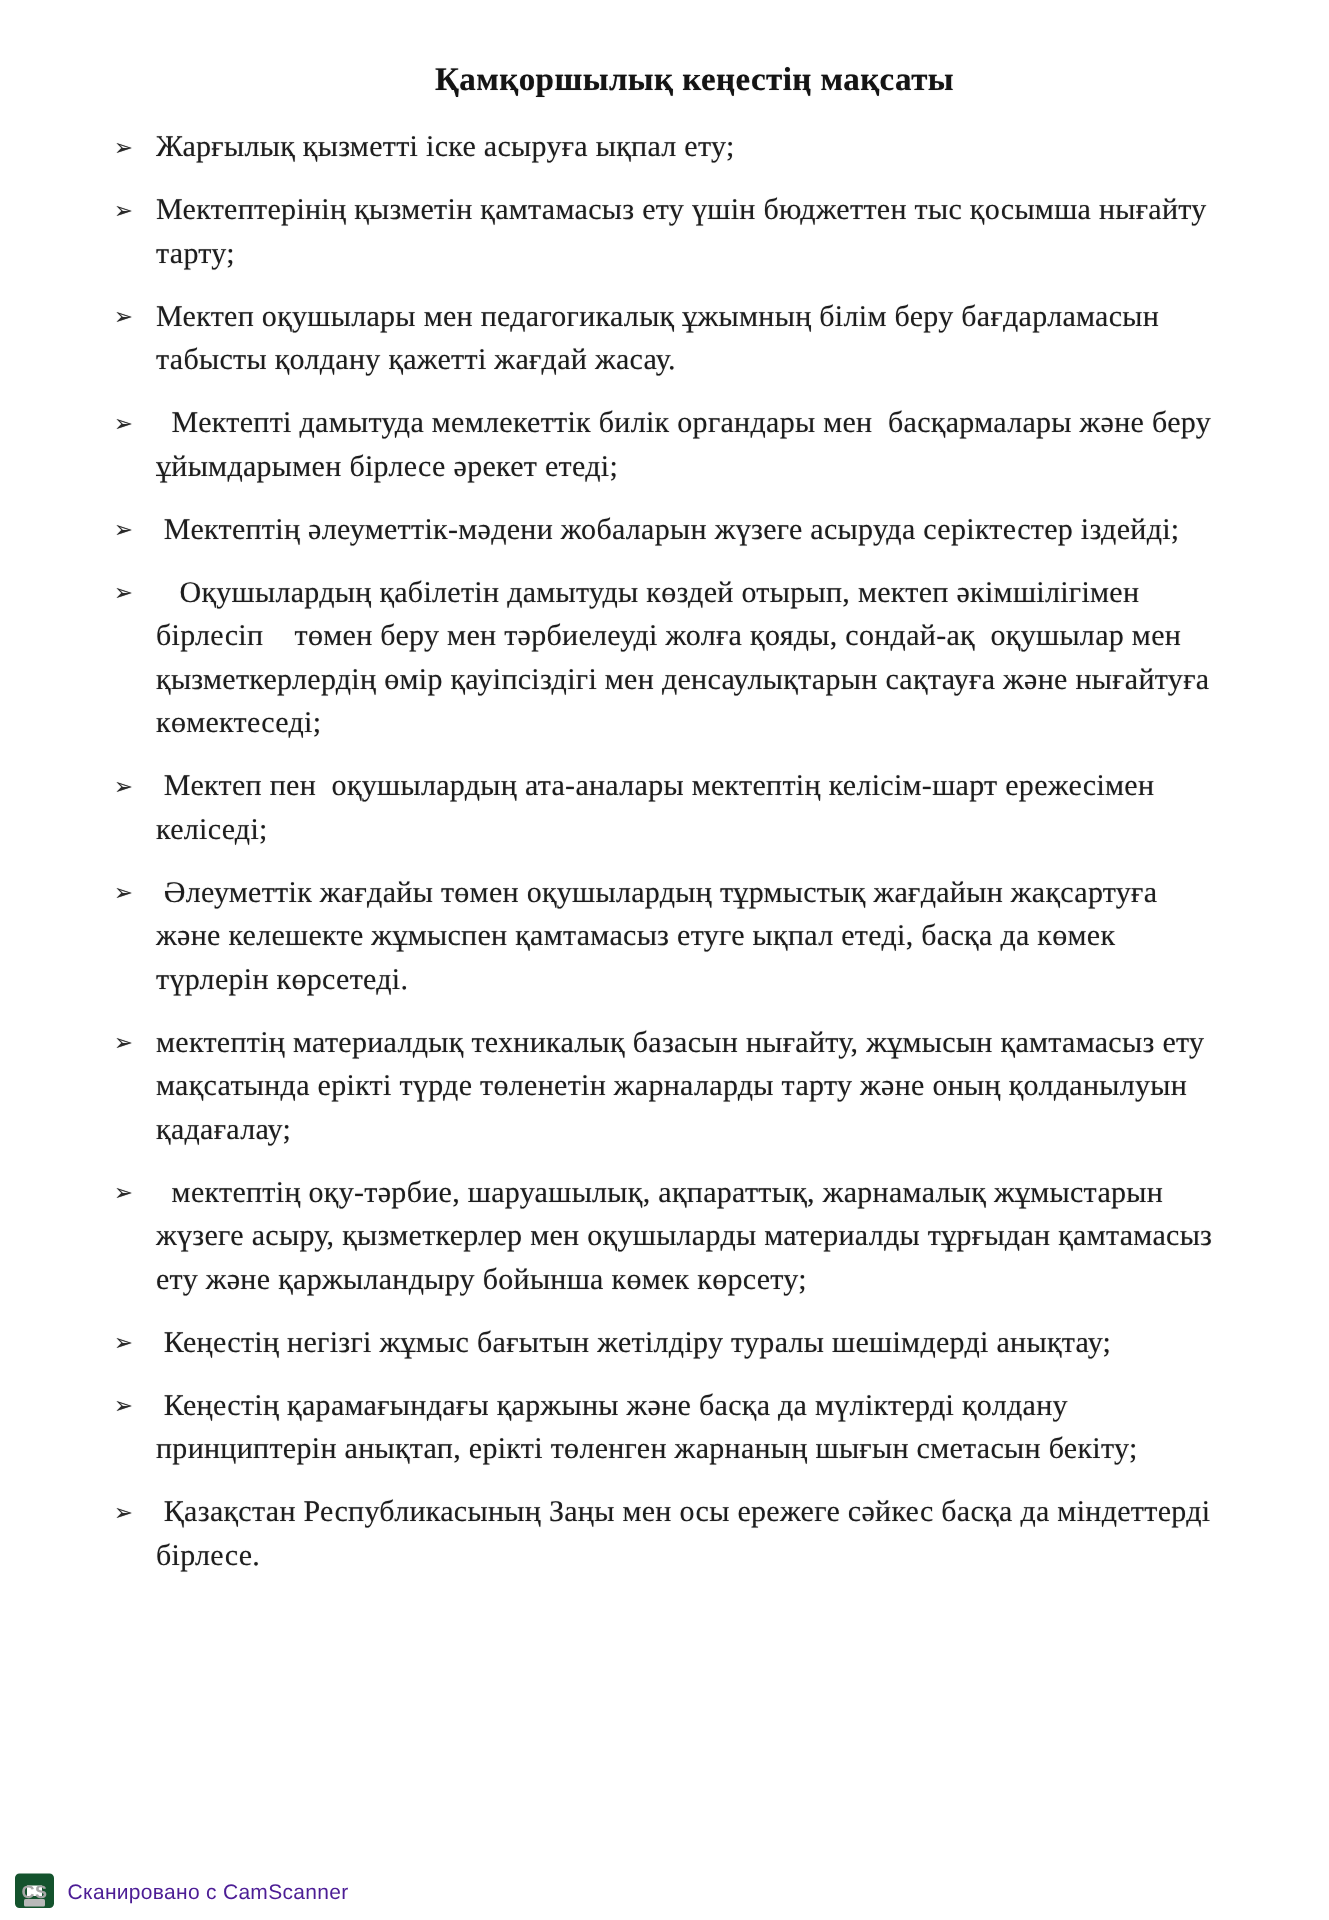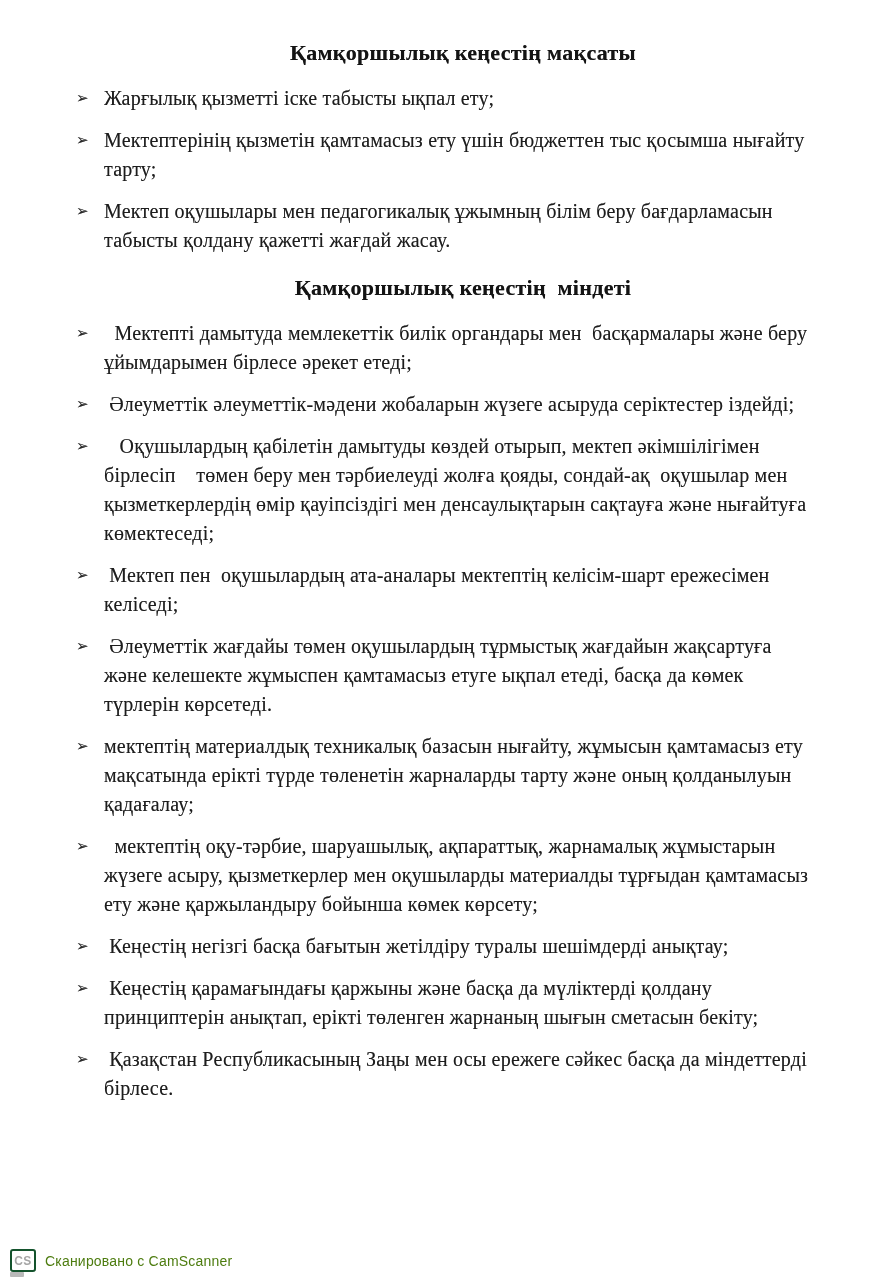--- a/index.html
+++ b/index.html
@@ -76,21 +76,21 @@
     bottom: 8px;
     display: flex;
     align-items: center;
     gap: 9px;
   }
 
   .cs-badge {
     position: relative;
     width: 26px;
     height: 23px;
-    border: 2px solid #14532d;
+    border: 8px solid #14532d;
     border-radius: 3px;
     display: flex;
     align-items: center;
     justify-content: center;
     background: #ffffff;
   }
 
   .cs-badge-label {
     font-family: "Liberation Sans", sans-serif;
     font-size: 12px;
@@ -105,57 +105,56 @@
     bottom: -7px;
     width: 14px;
     height: 5px;
     background: #b9b9b9;
     border-radius: 1px;
   }
 
   .watermark-text {
     font-family: "Liberation Sans", sans-serif;
     font-size: 14px;
-    color: #4d7c0f;
+    color: #4c1d95;
     letter-spacing: 0.2px;
   }
 </style>
 </head>
 <body>
 
 <div class="page">
   <div class="content">
 
     <div class="section-title">Қамқоршылық кеңестің мақсаты</div>
 
     <div class="bullet-list">
       <div class="bullet-item">
         <span class="bullet-marker">➢</span>
-        <div class="bullet-text">Жарғылық қызметті іске табысты ықпал ету;</div>
+        <div class="bullet-text">Жарғылық қызметті іске асыруға ықпал ету;</div>
       </div>
       <div class="bullet-item">
         <span class="bullet-marker">➢</span>
         <div class="bullet-text">Мектептерінің қызметін қамтамасыз ету үшін бюджеттен тыс қосымша нығайту  тарту;</div>
       </div>
       <div class="bullet-item">
         <span class="bullet-marker">➢</span>
         <div class="bullet-text">Мектеп оқушылары мен педагогикалық ұжымның білім беру бағдарламасын табысты қолдану қажетті жағдай жасау.</div>
       </div>
     </div>
 
-    <div class="section-title second">Қамқоршылық кеңестің  міндеті</div>
 
     <div class="bullet-list">
       <div class="bullet-item">
         <span class="bullet-marker">➢</span>
         <div class="bullet-text">  Мектепті дамытуда мемлекеттік билік органдары мен  басқармалары және беру ұйымдарымен бірлесе әрекет етеді;</div>
       </div>
       <div class="bullet-item">
         <span class="bullet-marker">➢</span>
-        <div class="bullet-text"> Әлеуметтік әлеуметтік-мәдени жобаларын жүзеге асыруда серіктестер іздейді;</div>
+        <div class="bullet-text"> Мектептің әлеуметтік-мәдени жобаларын жүзеге асыруда серіктестер іздейді;</div>
       </div>
       <div class="bullet-item">
         <span class="bullet-marker">➢</span>
         <div class="bullet-text">   Оқушылардың қабілетін дамытуды көздей отырып, мектеп әкімшілігімен бірлесіп    төмен беру мен тәрбиелеуді жолға қояды, сондай-ақ  оқушылар мен қызметкерлердің өмір қауіпсіздігі мен денсаулықтарын сақтауға және нығайтуға көмектеседі;</div>
       </div>
       <div class="bullet-item">
         <span class="bullet-marker">➢</span>
         <div class="bullet-text"> Мектеп пен  оқушылардың ата-аналары мектептің келісім-шарт ережесімен келіседі;</div>
       </div>
       <div class="bullet-item">
@@ -165,21 +164,21 @@
       <div class="bullet-item">
         <span class="bullet-marker">➢</span>
         <div class="bullet-text">мектептің материалдық техникалық базасын нығайту, жұмысын қамтамасыз ету мақсатында ерікті түрде төленетін жарналарды тарту және оның қолданылуын қадағалау;</div>
       </div>
       <div class="bullet-item">
         <span class="bullet-marker">➢</span>
         <div class="bullet-text">  мектептің оқу-тәрбие, шаруашылық, ақпараттық, жарнамалық жұмыстарын жүзеге асыру, қызметкерлер мен оқушыларды материалды тұрғыдан қамтамасыз ету және қаржыландыру бойынша көмек көрсету;</div>
       </div>
       <div class="bullet-item">
         <span class="bullet-marker">➢</span>
-        <div class="bullet-text"> Кеңестің негізгі басқа бағытын жетілдіру туралы шешімдерді анықтау;</div>
+        <div class="bullet-text"> Кеңестің негізгі жұмыс бағытын жетілдіру туралы шешімдерді анықтау;</div>
       </div>
       <div class="bullet-item">
         <span class="bullet-marker">➢</span>
         <div class="bullet-text"> Кеңестің қарамағындағы қаржыны және басқа да мүліктерді қолдану принциптерін анықтап, ерікті төленген жарнаның шығын сметасын бекіту;</div>
       </div>
       <div class="bullet-item">
         <span class="bullet-marker">➢</span>
         <div class="bullet-text"> Қазақстан Республикасының Заңы мен осы ережеге сәйкес басқа да міндеттерді бірлесе.</div>
       </div>
     </div>

